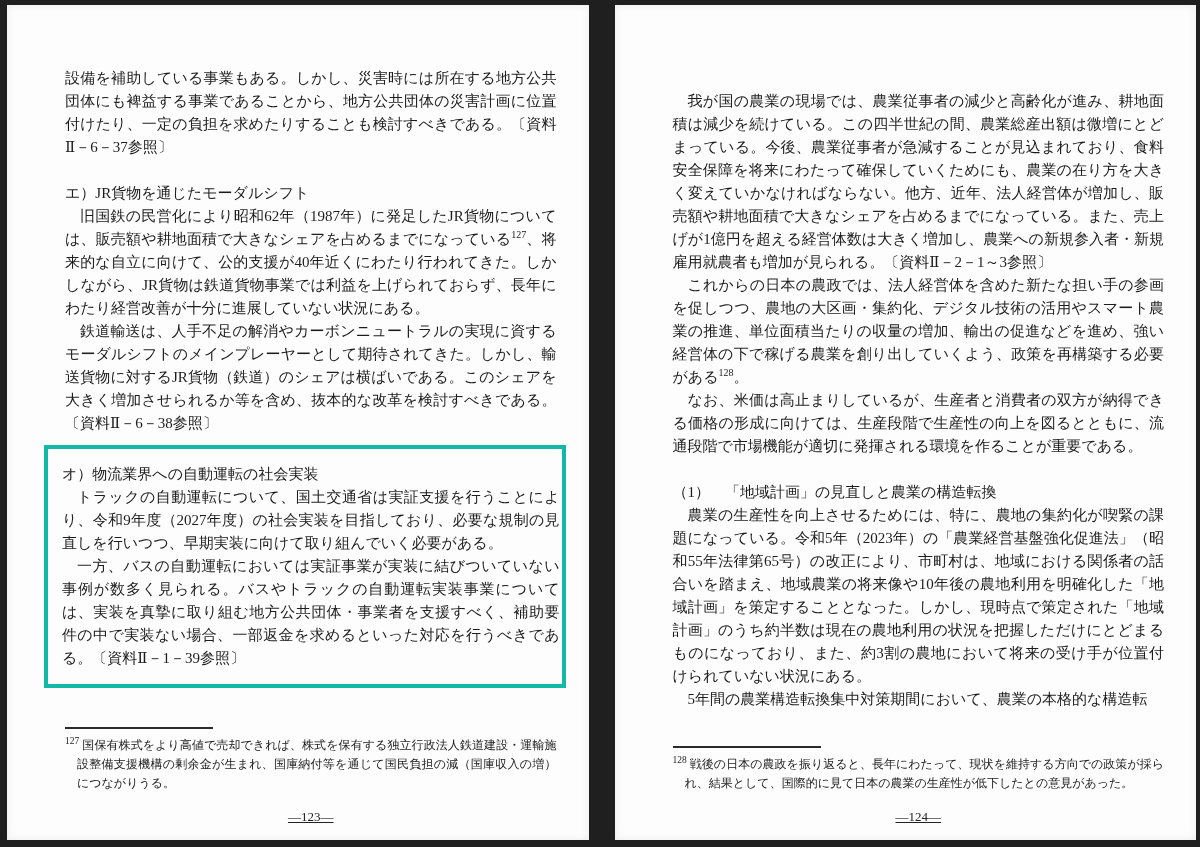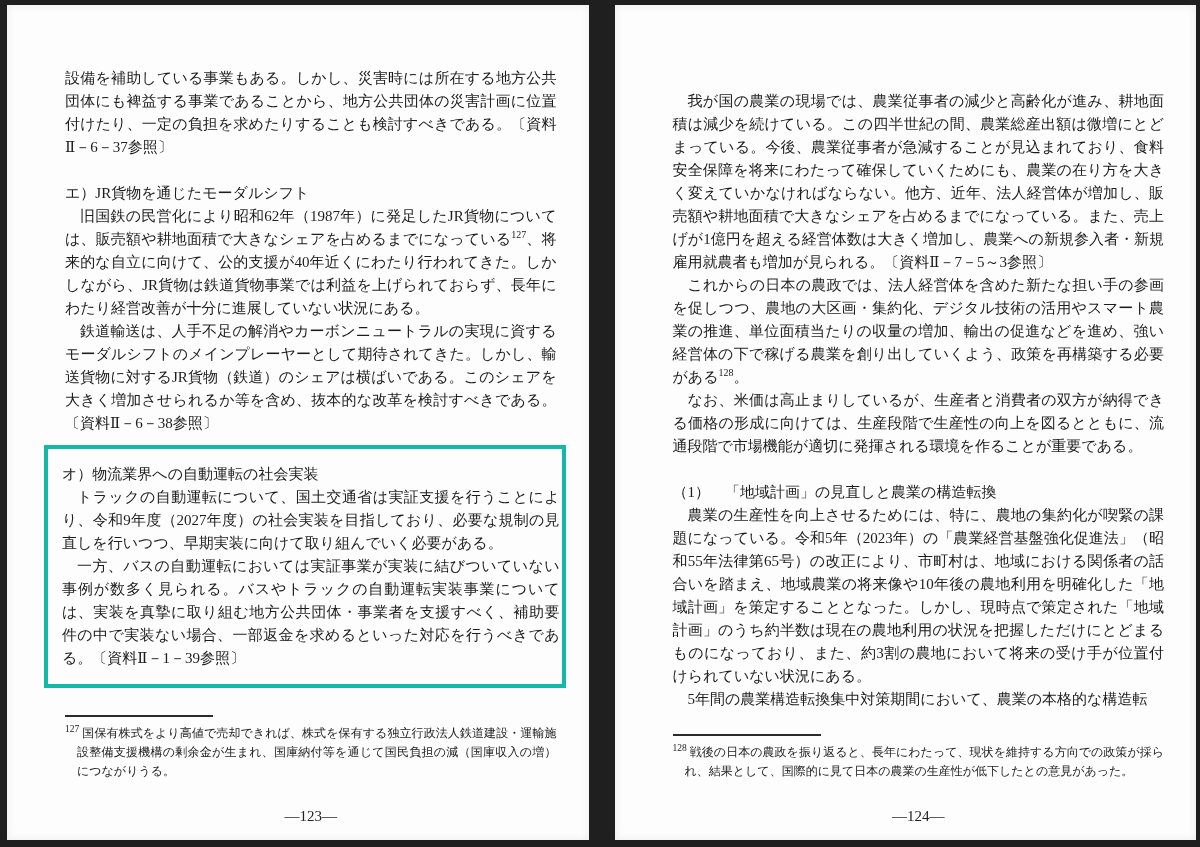--- a/index.html
+++ b/index.html
@@ -53,24 +53,25 @@
     font-size: 12px;
     line-height: 19px;
     padding-left: 12px;
     text-indent: -12px;
     text-align: justify;
     color: #222;
   }
   .fn-marker { font-size: 9.5px; line-height: 0; vertical-align: super; }
   .page-num {
     text-align: center;
-    font-size: 15px;
-    margin-top: 24px;
+    font-size: 13px;
+    margin-top: 12px;
     padding-bottom: 2px;
     color: #222;
+    text-decoration: underline;
   }
 </style>
 </head>
 <body>
 
 <div class="spread">
   <div class="page">
     <div class="page-body">
         <p class="para"><span>設備を補助している事業もある。しかし、災害時には所在する地方公共団体にも裨益する事業であることから、地方公共団体の災害計画に位置付けたり、一定の負担を求めたりすることも検討すべきである。〔資料Ⅱ－6－37参照〕</span></p>
         <div class="spacer"></div>
@@ -87,21 +88,21 @@
       <div class="fn-sep"></div>
       <div>
           <div class="footnote"><sup class="fn-marker">127</sup><span> 国保有株式をより高値で売却できれば、株式を保有する独立行政法人鉄道建設・運輸施設整備支援機構の剰余金が生まれ、国庫納付等を通じて国民負担の減（国庫収入の増）につながりうる。</span></div>
         </div>
       <div class="page-num">—123—</div>
     </div>
   </div>
   <div class="page">
     <div class="page-body">
         <div class="spacer"></div>
-        <p class="para indent"><span>我が国の農業の現場では、農業従事者の減少と高齢化が進み、耕地面積は減少を続けている。この四半世紀の間、農業総産出額は微増にとどまっている。今後、農業従事者が急減することが見込まれており、食料安全保障を将来にわたって確保していくためにも、農業の在り方を大きく変えていかなければならない。他方、近年、法人経営体が増加し、販売額や耕地面積で大きなシェアを占めるまでになっている。また、売上げが1億円を超える経営体数は大きく増加し、農業への新規参入者・新規雇用就農者も増加が見られる。〔資料Ⅱ－7－5～3参照〕</span></p>
+        <p class="para indent"><span>我が国の農業の現場では、農業従事者の減少と高齢化が進み、耕地面積は減少を続けている。この四半世紀の間、農業総産出額は微増にとどまっている。今後、農業従事者が急減することが見込まれており、食料安全保障を将来にわたって確保していくためにも、農業の在り方を大きく変えていかなければならない。他方、近年、法人経営体が増加し、販売額や耕地面積で大きなシェアを占めるまでになっている。また、売上げが1億円を超える経営体数は大きく増加し、農業への新規参入者・新規雇用就農者も増加が見られる。〔資料Ⅱ－2－1～3参照〕</span></p>
         <p class="para indent"><span>これからの日本の農政では、法人経営体を含めた新たな担い手の参画を促しつつ、農地の大区画・集約化、デジタル技術の活用やスマート農業の推進、単位面積当たりの収量の増加、輸出の促進などを進め、強い経営体の下で稼げる農業を創り出していくよう、政策を再構築する必要がある</span><sup class="ref">128</sup><span>。</span></p>
         <p class="para indent"><span>なお、米価は高止まりしているが、生産者と消費者の双方が納得できる価格の形成に向けては、生産段階で生産性の向上を図るとともに、流通段階で市場機能が適切に発揮される環境を作ることが重要である。</span></p>
         <div class="spacer"></div>
         <p class="heading"><span>（1）　「地域計画」の見直しと農業の構造転換</span></p>
         <p class="para indent"><span>農業の生産性を向上させるためには、特に、農地の集約化が喫緊の課題になっている。令和5年（2023年）の「農業経営基盤強化促進法」（昭和55年法律第65号）の改正により、市町村は、地域における関係者の話合いを踏まえ、地域農業の将来像や10年後の農地利用を明確化した「地域計画」を策定することとなった。しかし、現時点で策定された「地域計画」のうち約半数は現在の農地利用の状況を把握しただけにとどまるものになっており、また、約3割の農地において将来の受け手が位置付けられていない状況にある。</span></p>
         <p class="para indent"><span>5年間の農業構造転換集中対策期間において、農業の本格的な構造転</span></p>
       </div>
     <div class="footer">
       <div class="fn-sep"></div>
       <div>

